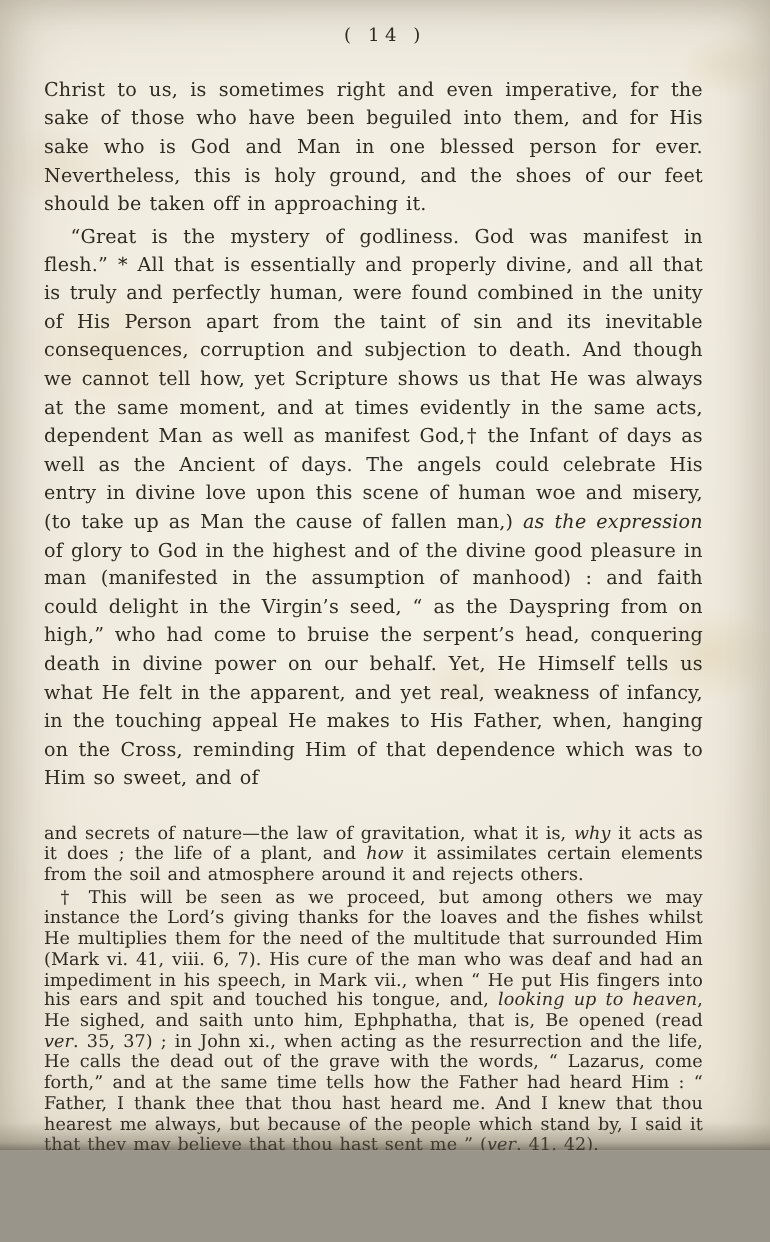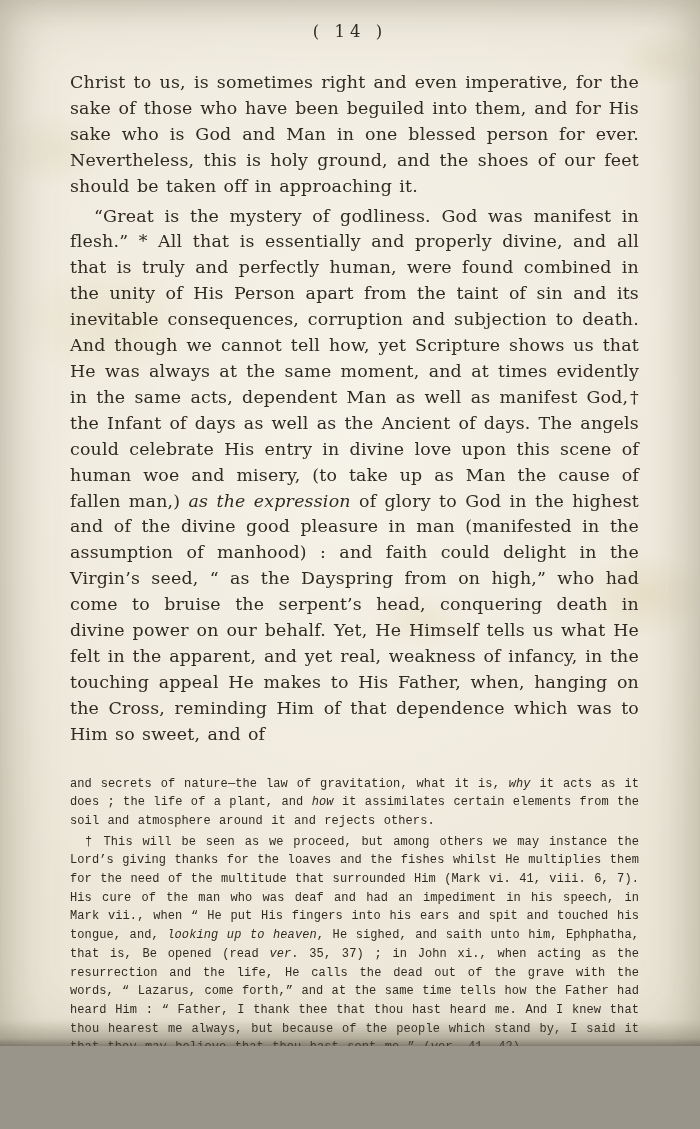--- a/index.html
+++ b/index.html
@@ -37,21 +37,21 @@
     background: linear-gradient(to bottom, rgba(110,104,88,0) 0%, rgba(110,104,88,0.30) 70%, rgba(70,66,56,0.55) 100%);
     pointer-events: none;
   }
   .page-number {
     text-align: center;
     padding-top: 22px;
     font-size: 16.5px;
     letter-spacing: 5px;
   }
   .content {
-    padding: 0 61px 0 70px;
+    padding: 0 61px 0 40px;
   }
   .body-text {
     margin-top: 29px;
   }
   .para {
     margin: 0;
     text-align: justify;
     font-size: 17.4px;
     line-height: 25.9px;
     letter-spacing: 0.2px;
@@ -62,25 +62,24 @@
   }
   .indent {
     text-indent: 24px;
   }
   .footnotes {
     margin-top: 27px;
   }
   .fn {
     margin: 0;
     text-align: justify;
-    font-size: 12px;
+    font-size: 16px;
     line-height: 18.7px;
     letter-spacing: 0.1px;
     word-spacing: 1px;
-    font-family: Liberation Mono, monospace;
   }
   .fn + .fn {
     margin-top: 2px;
   }
   .fn-indent {
     text-indent: 15px;
   }
   i { font-style: italic; }
 </style>
 </head>

